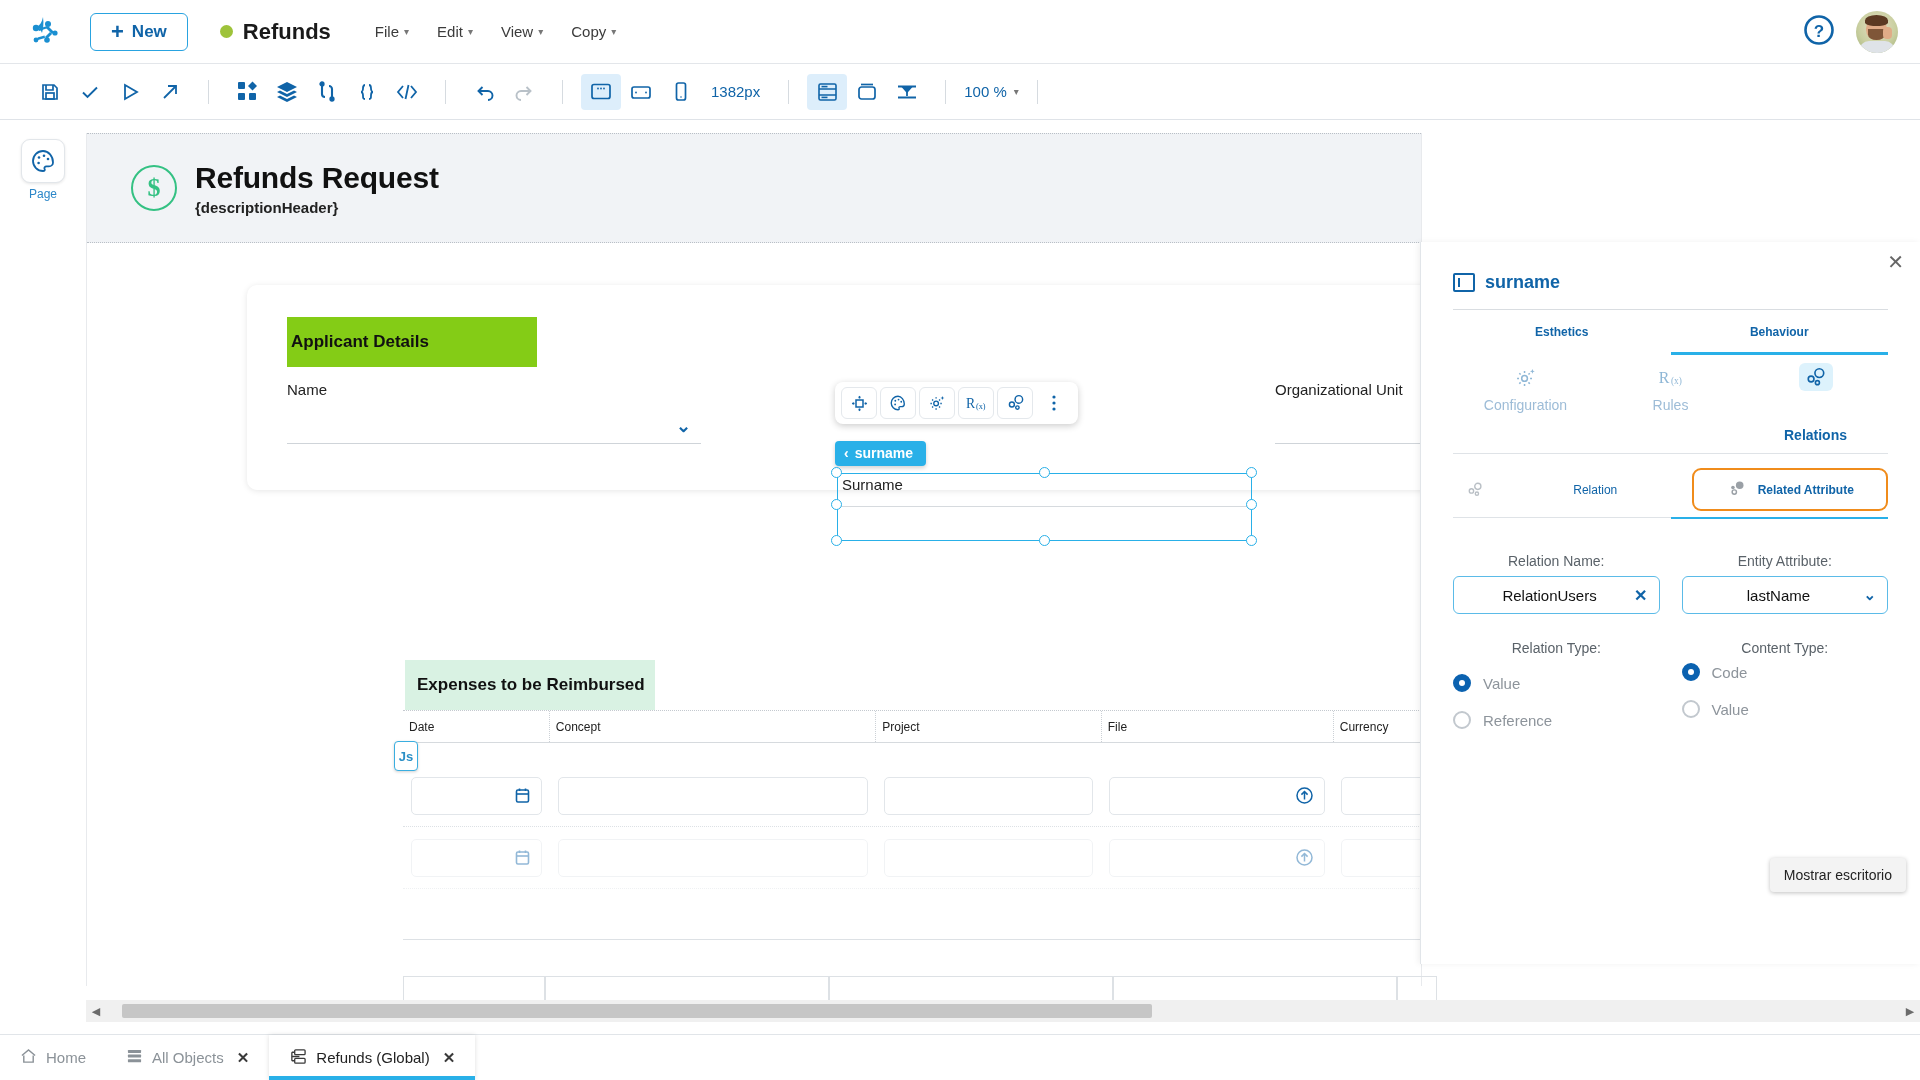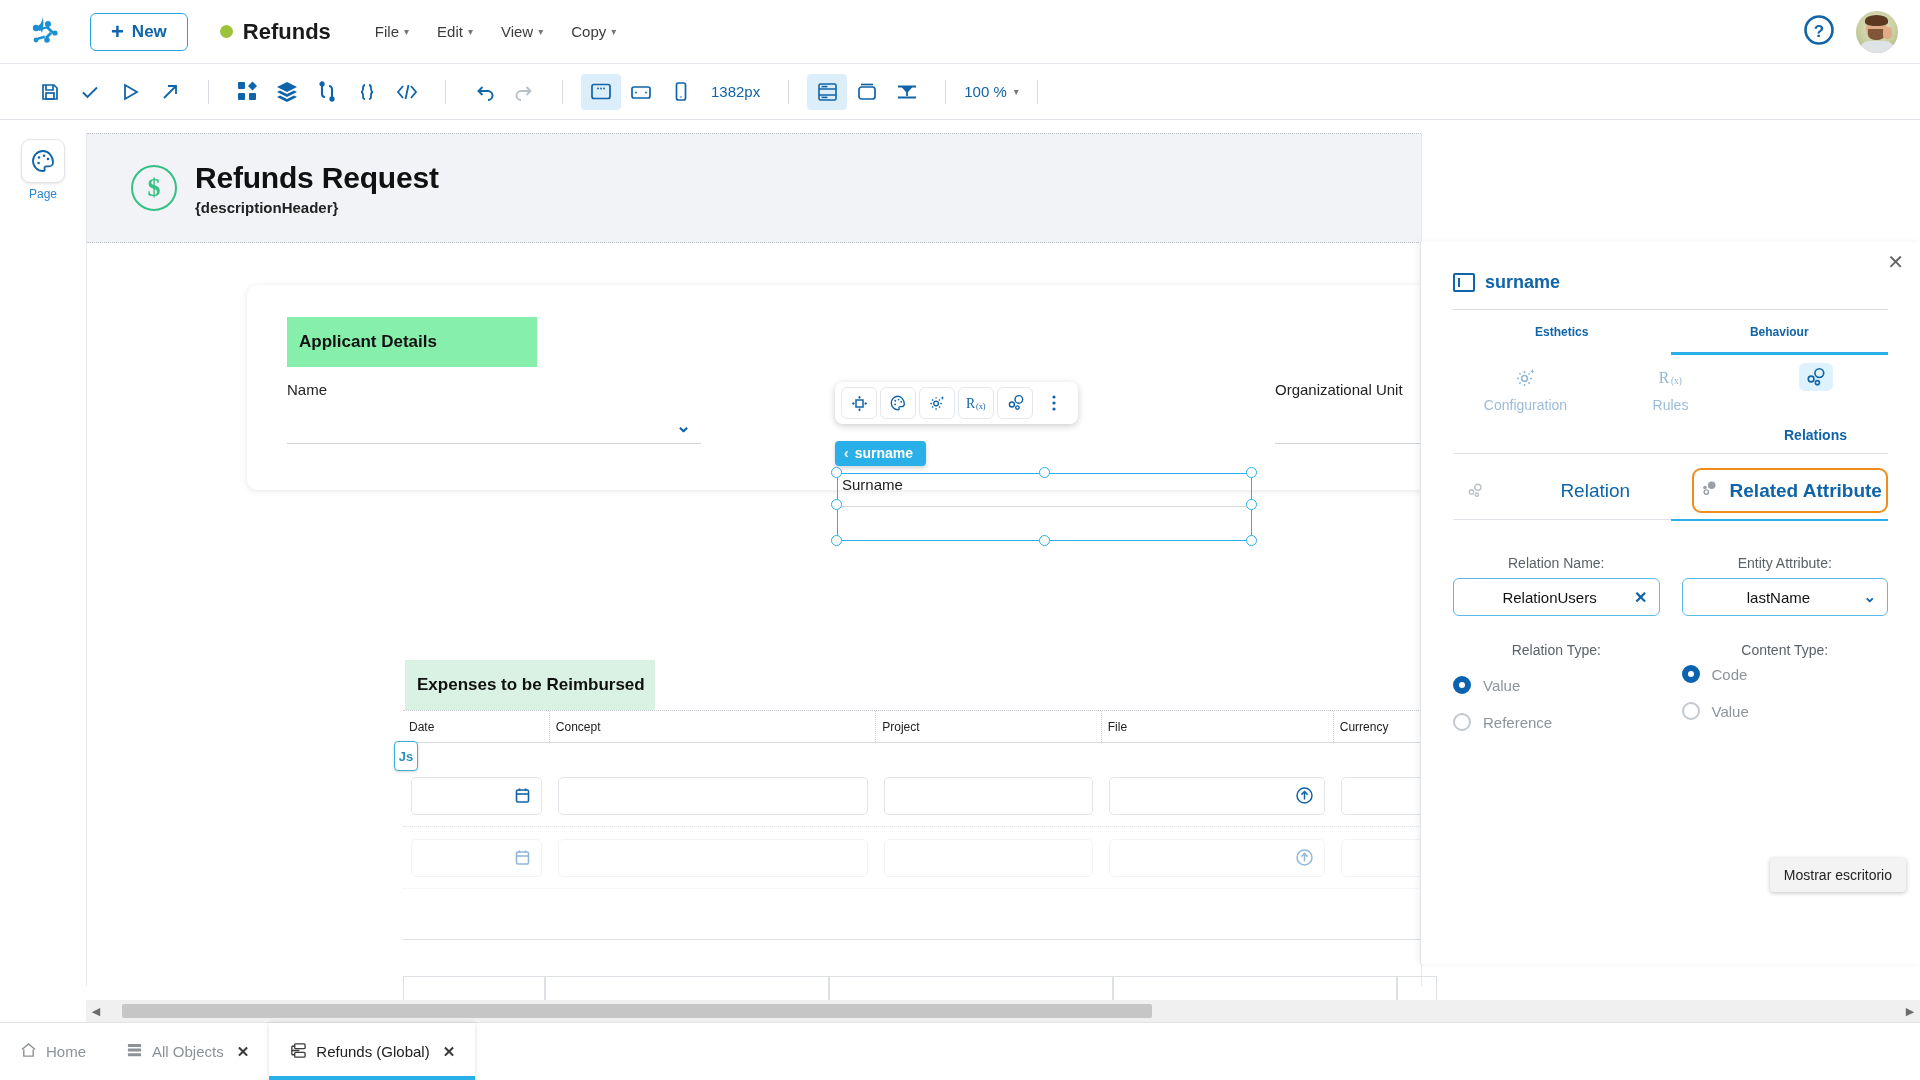--- a/index.html
+++ b/index.html
@@ -106,21 +106,21 @@
   .hdr-title { font-size: 30px; font-weight: bold; color: #111; letter-spacing: -.2px; }
   .hdr-sub { font-size: 15px; font-weight: bold; color: #222; margin-top: 4px; }
 
   
   .card {
     position: absolute; left: 160px; top: 152px; width: 1190px; height: 205px;
     background: #fff; border-radius: 10px 0 0 10px; box-shadow: 0 1px 6px rgba(0,0,0,.10);
   }
   .sect-title {
     position: absolute; left: 40px; top: 32px; width: 250px; height: 50px;
-    background: #86efac; display: flex; align-items: center; padding-left: 12px;
+    background: #84cc16; display: flex; align-items: center; padding-left: 4px;
     font-size: 17px; font-weight: bold; color: #111;
   }
   .fld { position: absolute; }
   .fld .flabel { font-size: 15px; color: #222; }
   .fld .finput {
     margin-top: 10px; height: 36px; border-bottom: 1px solid #cfd4d9; background: #fff;
     display: flex; align-items: center; justify-content: flex-end; padding-right: 10px;
   }
   .chev-down { color: #1064a8; font-size: 18px; font-weight: bold; }
 
@@ -214,21 +214,21 @@
     padding: 8px 0 10px; cursor: pointer; font-size: 14px;
   }
   .tab2 .t2icon { width: 34px; height: 28px; display: flex; align-items: center; justify-content: center; border-radius: 6px; }
   .tab2.muted { color: #9dbcd7; }
   .tab2.on { color: #1064a8; font-weight: bold; gap: 36px; }
   .tab2.on .t2icon { background: #ddf2fc; }
 
   .tabs3 { display: flex; align-items: center; margin: 14px 32px 0; gap: 0; }
   .t3-lead { width: 46px; display: flex; justify-content: center; color: #b9bfc5; }
   .tab3 {
-    flex: 1; font-size: 19px; color: #1064a8; padding: 9px 0; cursor: pointer;
+    flex: 1; font-size: 12px; color: #1064a8; padding: 9px 0; cursor: pointer;
     display: flex; align-items: center; justify-content: center; gap: 10px;
   }
   .tab3.sel {
     font-weight: bold; border: 2.5px solid #f08c1b; border-radius: 9px; background: #fff;
   }
   .tabs3-underline { margin: 6px 32px 0; display: flex; }
   .tabs3-underline .u { flex: 1; height: 1px; background: #dfe3e7; }
   .tabs3-underline .u.act { height: 2px; background: #29b0e8; }
 
   .form { padding: 34px 32px 0; text-align: center; }
@@ -251,21 +251,21 @@
   .rlab { font-size: 15px; color: #8d949b; }
 
   
   .desktop-tip {
     position: absolute; right: 14px; bottom: 72px; background: #f3f3f3; color: #222;
     font-size: 14px; padding: 9px 14px; border-radius: 4px; box-shadow: 0 1px 4px rgba(0,0,0,.25);
   }
 
   
   .bottombar {
-    position: absolute; left: 0; bottom: 0; right: 0; height: 58px; background: #fff;
+    position: absolute; left: 0; bottom: 0; right: 0; height: 46px; background: #fff;
     border-top: 1px solid #e1e5e9; display: flex; align-items: stretch;
   }
   .btab {
     display: flex; align-items: center; gap: 9px; padding: 0 20px; cursor: pointer;
     font-size: 15px; color: #8b9298; position: relative;
   }
   .btab.active { color: #222; background: #fff; box-shadow: 0 0 5px rgba(0,0,0,.13); }
   .btab.active:after {
     content: ''; position: absolute; left: 0; right: 0; bottom: 0; height: 4px; background: #29b0e8;
   }

